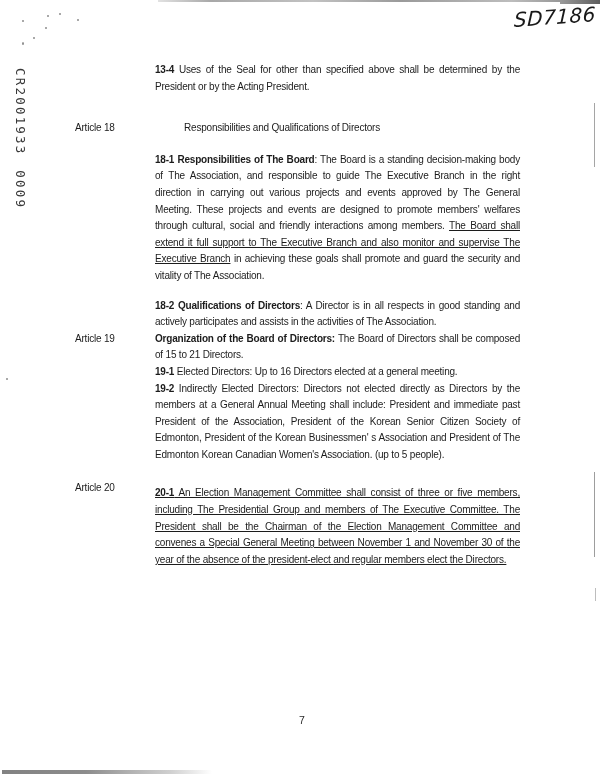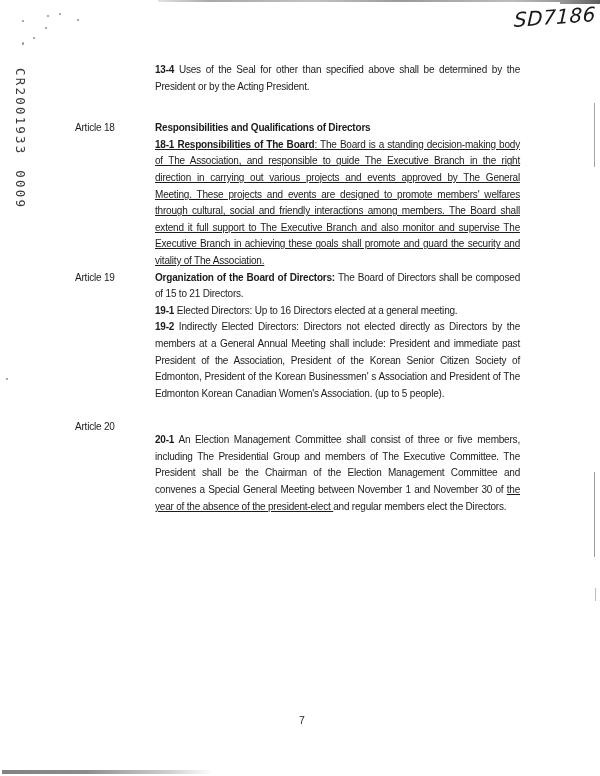--- a/index.html
+++ b/index.html
@@ -55,24 +55,24 @@
   b{font-weight:bold;}
   .ul{text-decoration:underline;}
   .chapter-row{margin:21px 0 0 113px;}
   .chapter{font-weight:bold;text-decoration:underline;}
   .article{display:grid;grid-template-columns:80px 365px;}
   .article .alabel{grid-column:1;grid-row:1;font-weight:normal;}
   .article .para{grid-column:2;}
   .art18{margin-top:25px;}
   .art19{}
   .art20{margin-top:17px;}
-  .sec-heading{font-weight:bold;text-align:left;}
-  .mt4{margin-top:0;text-decoration:underline;}
+  .sec-heading{font-weight:normal;text-align:left;margin-left:29px;}
+  .mt4{margin-top:15px;}
   .mt13{margin-top:13px;}
-  .mt1{margin-top:13px;}
+  .mt1{margin-top:5px;text-decoration:underline;}
   .page-number{
     position:absolute;left:294px;top:714px;width:16px;
     text-align:center;font-size:10.5px;color:#2a2a2a;
   }
 </style>
 </head>
 <body>
 
 <div class="page">
 
@@ -97,20 +97,21 @@
 
   <div class="doc">
 
     <p class="para indented"><b>13-4</b><span> Uses of the Seal for other than specified above shall be determined by the President or by the Acting President.</span></p>
 
 
     <section class="article art18">
       <div class="alabel">Article 18</div>
       <p class="para sec-heading">Responsibilities and Qualifications of Directors</p>
       <p class="para mt4"><b>18-1 Responsibilities of The Board</b><span>: The Board is a standing decision-making body of The Association, and responsible to guide The Executive Branch in the right direction in carrying out various projects and events approved by The General Meeting. These projects and events are designed to promote members' welfares through cultural, social and friendly interactions among members. </span><span class="ul">The Board shall extend it full support to The Executive Branch and also monitor and supervise The Executive Branch</span><span> in achieving these goals shall promote and guard the security and vitality of The Association.</span></p>
+      <p class="para mt13"><b>18-2 Qualifications of Directors</b><span>: A Director is in all respects in good standing and actively participates and assists in the activities of The Association.</span></p>
     </section>
 
     <section class="article art19">
       <div class="alabel">Article 19</div>
       <p class="para"><b>Organization of the Board of Directors:</b><span> The Board of Directors shall be composed of 15 to 21 Directors.</span></p>
       <p class="para"><b>19-1</b><span> Elected Directors: Up to 16 Directors elected at a general meeting.</span></p>
       <p class="para"><b>19-2</b><span> Indirectly Elected Directors: Directors not elected directly as Directors by the members at a General Annual Meeting shall include: President and immediate past President of the Association, President of the Korean Senior Citizen Society of Edmonton, President of the Korean Businessmen' s Association and President of The Edmonton Korean Canadian Women's Association. (up to 5 people).</span></p>
     </section>
 
     <section class="article art20">

